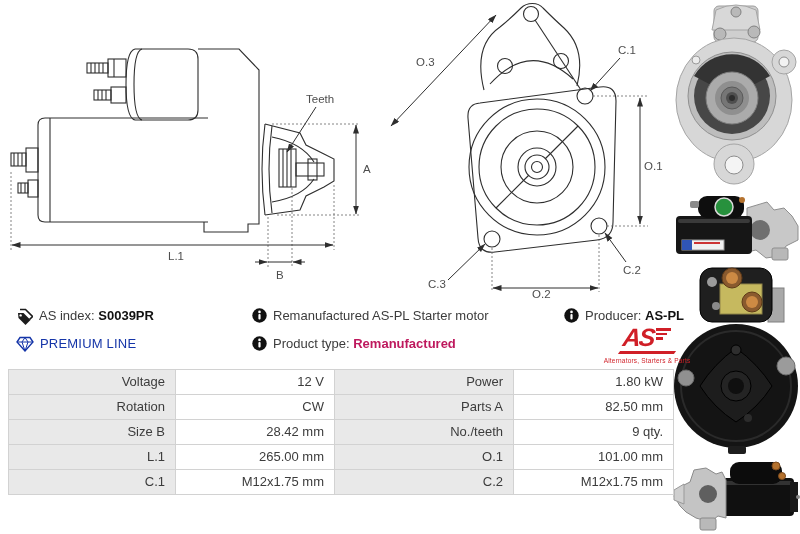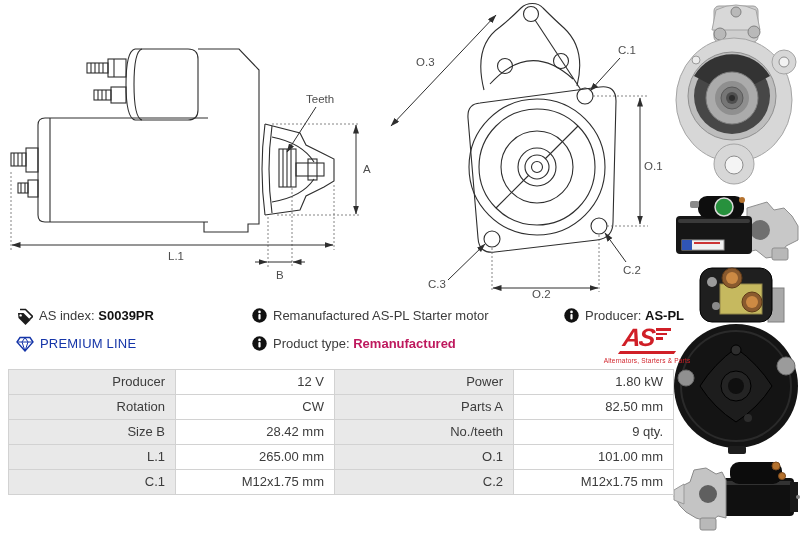--- a/index.html
+++ b/index.html
@@ -313,21 +313,21 @@
 
   <table class="spec">
     <colgroup>
         <col style="width:167px">
         <col style="width:159px">
         <col style="width:179px">
         <col style="width:160px">
       </colgroup>
     <tbody>
       <tr>
-        <td class="lab">Producer</td>
+        <td class="lab">Voltage</td>
         <td class="val">12 V</td>
         <td class="lab">Power</td>
         <td class="val">1.80 kW</td>
       </tr>
       <tr>
         <td class="lab">Rotation</td>
         <td class="val">CW</td>
         <td class="lab">Parts A</td>
         <td class="val">82.50 mm</td>
       </tr>

